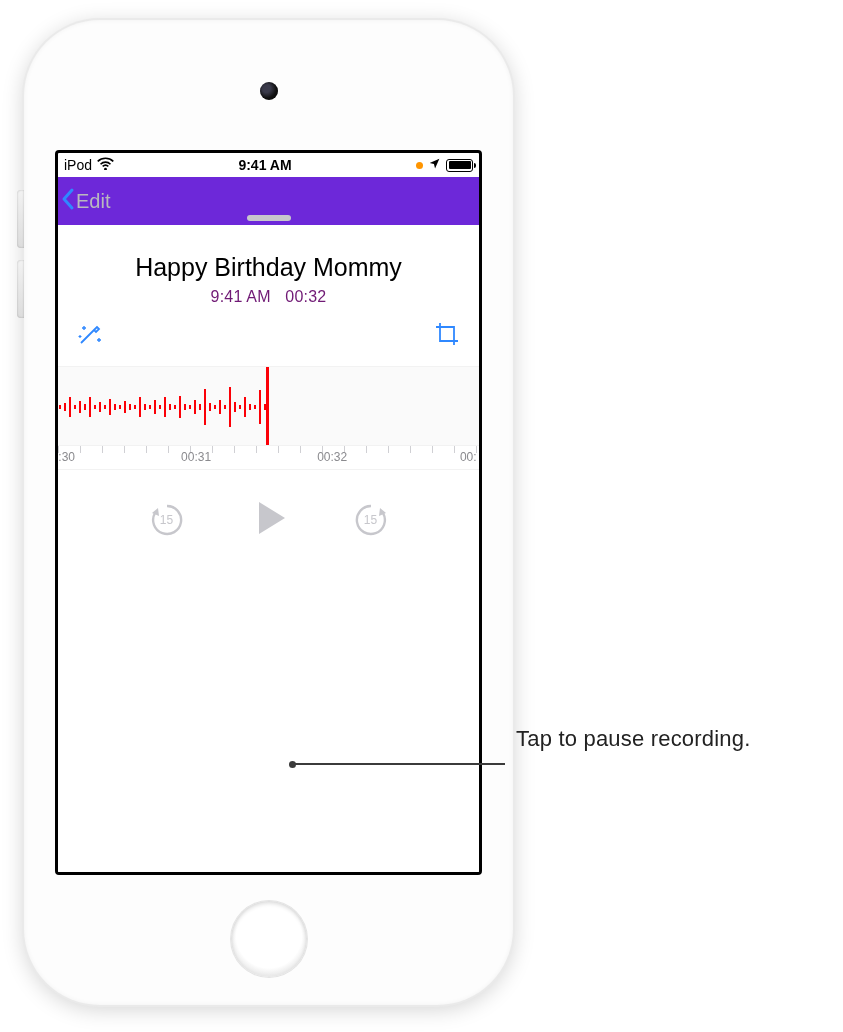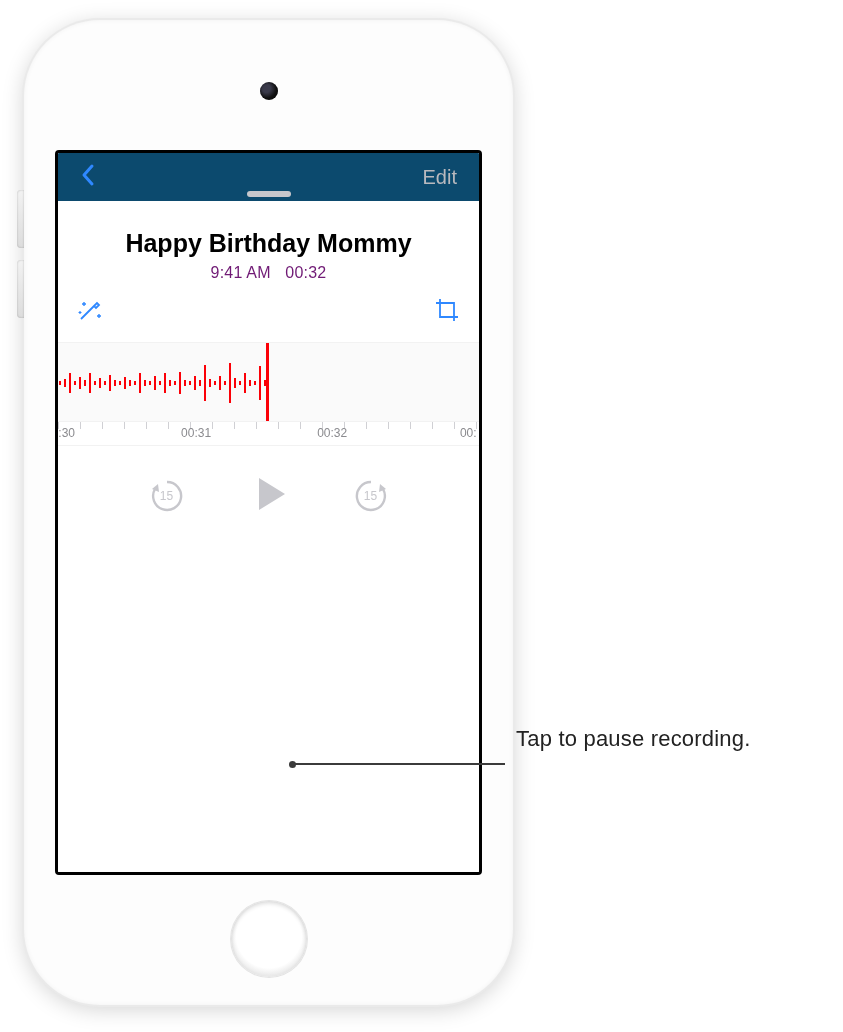--- a/index.html
+++ b/index.html
@@ -96,24 +96,24 @@
   .battery::after {
     content:""; position:absolute;
     right:-4px; top:3px; width:2.5px; height:5px;
     background:#000; border-radius:0 2px 2px 0;
   }
   .battery-fill { position:absolute; inset:1.5px; background:#000; border-radius:1px; }
 
   
   .nav-behind {
     height: 48px;
-    background: #0c4a6e;
+    background: #6d28d9;
     position: relative;
-    display:flex; align-items:center; justify-content:space-between;
-    padding: 0 22px;
+    display:flex; align-items:center; justify-content:flex-start;
+    padding: 0 2px;
     color:#8a8a8e;
     font-size: 20px;
   }
   .nav-behind .grabber {
     position:absolute; left:50%; top:38px;
     width:44px; height:6px; margin-left:-22px;
     background:#c7c7cc; border-radius:3px;
   }
 
   
@@ -123,21 +123,21 @@
     border-top-left-radius: 14px;
     border-top-right-radius: 14px;
     margin-top:-16px;
     display:flex; flex-direction:column;
     padding-top: 44px;
   }
 
   .title {
     text-align:center;
     font-size: 25px;
-    font-weight:700;
+    font-weight:400;
   }
   .subtitle {
     margin-top: 6px;
     text-align:center;
     font-size: 16px;
     color:#701a75;
     letter-spacing: .2px;
   }
   .subtitle .dur { margin-left: 10px; }
 
@@ -254,20 +254,45 @@
 </head>
 <body>
 
 <div class="device">
   <div class="side-btn vol-up"></div>
   <div class="side-btn vol-down"></div>
   <div class="camera"></div>
 
   <div class="screen">
 
+    <div class="status-bar">
+      <div class="status-left">
+        <span>iPod</span>
+        <span>
+          <svg width="17" height="13" viewBox="0 0 24 18">
+              <path d="M12 17 L12 17" stroke="#000" stroke-width="4" stroke-linecap="round"></path>
+              <path d="M5 10 A10 10 0 0 1 19 10" stroke="#000" stroke-width="2.3" fill="none"></path>
+              <path d="M1 6 A16 16 0 0 1 23 6" stroke="#000" stroke-width="2.3" fill="none"></path>
+              <path d="M8 13 A6 6 0 0 1 16 13" stroke="#000" stroke-width="2.3" fill="none"></path>
+            </svg>
+        </span>
+      </div>
+      <div class="status-center">9:41 AM</div>
+      <div class="status-right">
+        <span class="orange-dot"></span>
+        <span>
+          <svg width="13" height="13" viewBox="0 0 24 24">
+              <path d="M3 11 L21 3 L13 21 L11 13 Z" fill="#000"></path>
+            </svg>
+        </span>
+        <span class="battery">
+            <span class="battery-fill"></span>
+          </span>
+      </div>
+    </div>
 
     <div class="nav-behind">
       <span>
         <svg width="16" height="24" viewBox="0 0 16 24" fill="none">
             <path d="M12 3 L4 12 L12 21" stroke="#2f88ff" stroke-width="3" stroke-linecap="round" stroke-linejoin="round"></path>
           </svg>
       </span>
       <span style="color:#b9b9be;">Edit</span>
       <div class="grabber"></div>
     </div>

